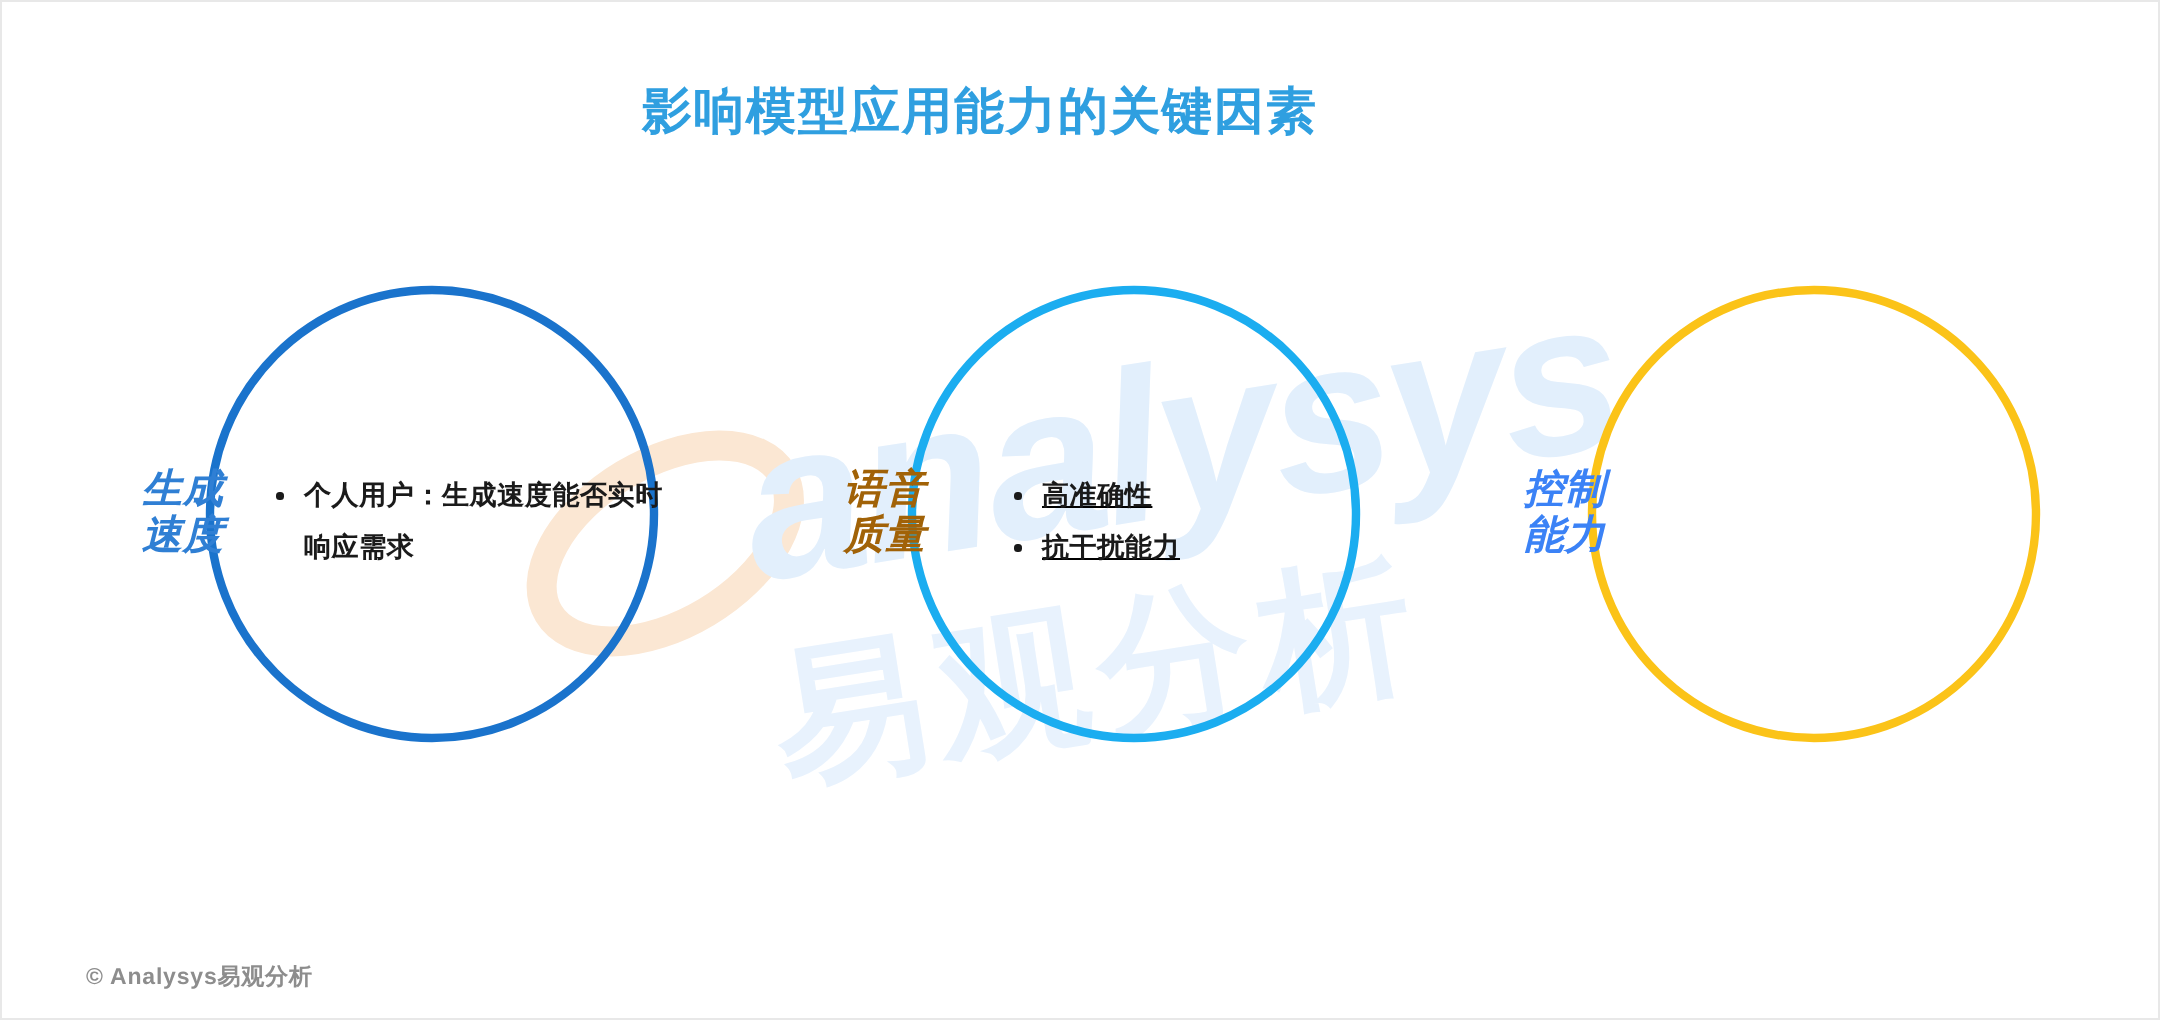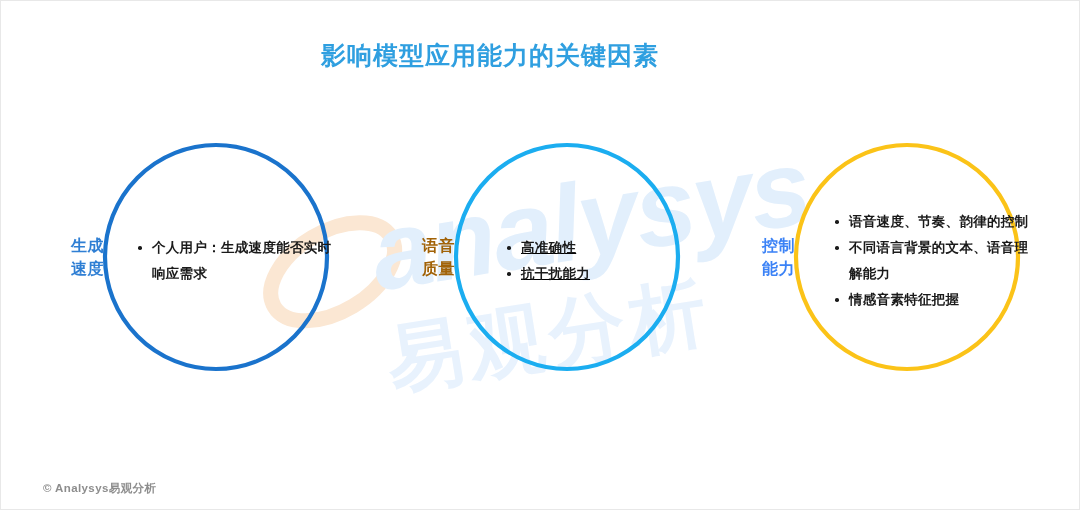--- a/index.html
+++ b/index.html
@@ -78,27 +78,28 @@
     top: 0;
     width: 230px;
     height: 232px;
   }
   .ring svg { display: block; }
 
   .group-label {
     position: absolute;
     top: 50%;
     transform: translateY(-50%);
-    font-size: 16px;
+    font-size: 20px;
     font-weight: bold;
     line-height: 23px;
     letter-spacing: 0.5px;
     text-align: left;
     white-space: nowrap;
     z-index: 6;
+    font-style: italic;
   }
   #label-0 { left: -30px; color: #2f7fd4; }
   #label-1 { left: -30px; color: #a16207; }
   #label-2 { left: -30px; color: #3b82f6; }
   .group-label span { display: block; }
 
   .bullets {
     position: absolute;
     top: 50%;
     transform: translateY(-50%);
@@ -197,22 +198,17 @@
   <div class="group" id="group-2">
     <div class="ring">
       <svg width="230" height="232" viewBox="0 0 230 232" xmlns="http://www.w3.org/2000/svg">
         <ellipse cx="115" cy="116" rx="111" ry="112" fill="none" stroke="#fbc318" stroke-width="4.2"></ellipse>
       </svg>
     </div>
     <div class="group-label" id="label-2">
       <span>控制</span>
       <span>能力</span>
     </div>
-    <ul class="bullets" id="bullets-2">
-      <li>语音速度、节奏、韵律的控制</li>
-      <li>不同语言背景的文本、语音理解能力</li>
-      <li>情感音素特征把握</li>
-    </ul>
   </div>
 
   <div id="footer">© Analysys易观分析</div>
 
 </div>
 
 </body></html>

